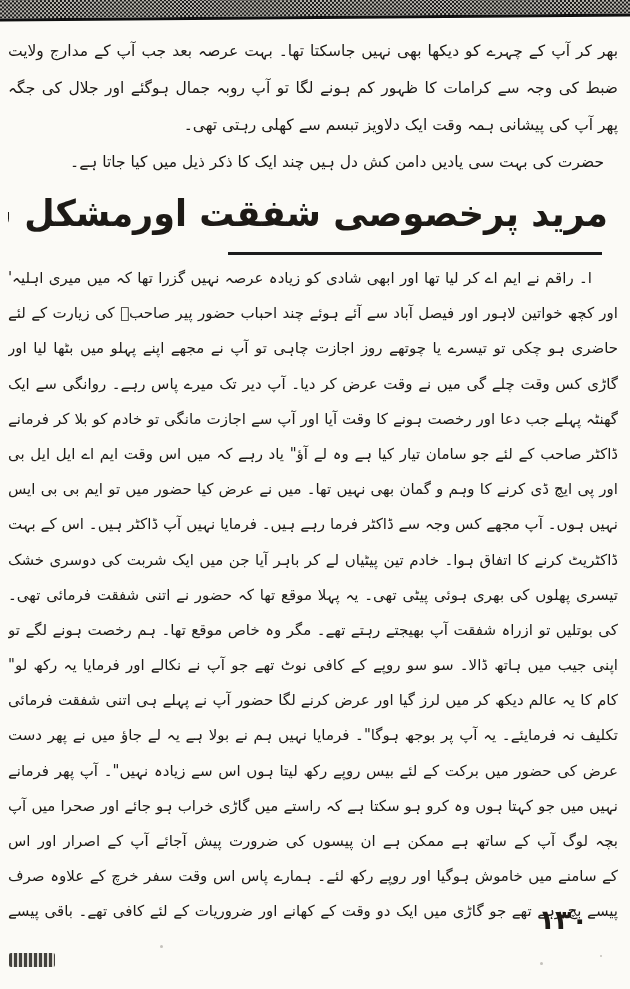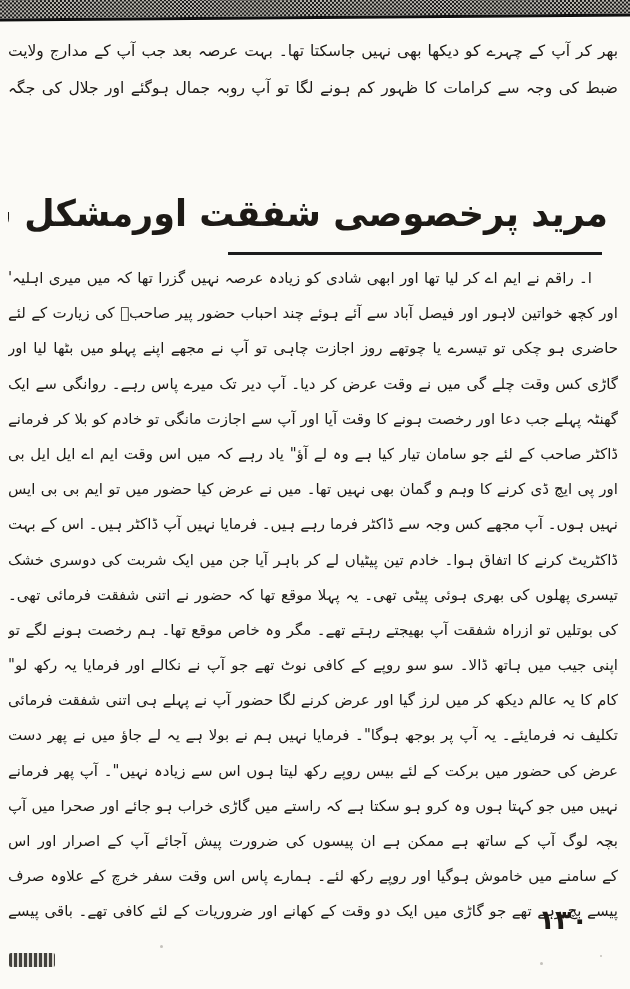--- a/index.html
+++ b/index.html
@@ -94,20 +94,22 @@
 </head>
 <body>
 
 <div class="page">
 
   <div class="scan-band"></div>
 
   <div class="top-block">
     <div class="t-line t-just">بھر کر آپ کے چہرے کو دیکھا بھی نہیں جاسکتا تھا۔ بہت عرصہ بعد جب آپ کے مدارج ولایت بڑھ گئے اور</div>
     <div class="t-line t-just">ضبط کی وجہ سے کرامات کا ظہور کم ہونے لگا تو آپ روبہ جمال ہوگئے اور جلال کی جگہ جمال نے لے لی۔</div>
+    <div class="t-line t-right">پھر آپ کی پیشانی ہمہ وقت ایک دلاویز تبسم سے کھلی رہتی تھی۔</div>
+    <div class="t-line t-right t-indent2">حضرت کی بہت سی یادیں دامن کش دل ہیں چند ایک کا ذکر ذیل میں کیا جاتا ہے۔</div>
   </div>
 
   <div class="heading">مرید پرخصوصی شفقت اورمشکل سے بچانا ۔</div>
   <div class="heading-rule"></div>
 
   <div class="body-block">
     <div class="b-line b-first">ا۔ راقم نے ایم اے کر لیا تھا اور ابھی شادی کو زیادہ عرصہ نہیں گزرا تھا کہ میں میری اہلیہ' بچے چچی</div>
     <div class="b-line">اور کچھ خواتین لاہور اور فیصل آباد سے آئے ہوئے چند احباب حضور پیر صاحبؒ کی زیارت کے لئے گئے۔</div>
     <div class="b-line">حاضری ہو چکی تو تیسرے یا چوتھے روز اجازت چاہی تو آپ نے مجھے اپنے پہلو میں بٹھا لیا اور فرمانے لگے</div>
     <div class="b-line">گاڑی کس وقت چلے گی میں نے وقت عرض کر دیا۔ آپ دیر تک میرے پاس رہے۔ روانگی سے ایک ڈیڑھ</div>

